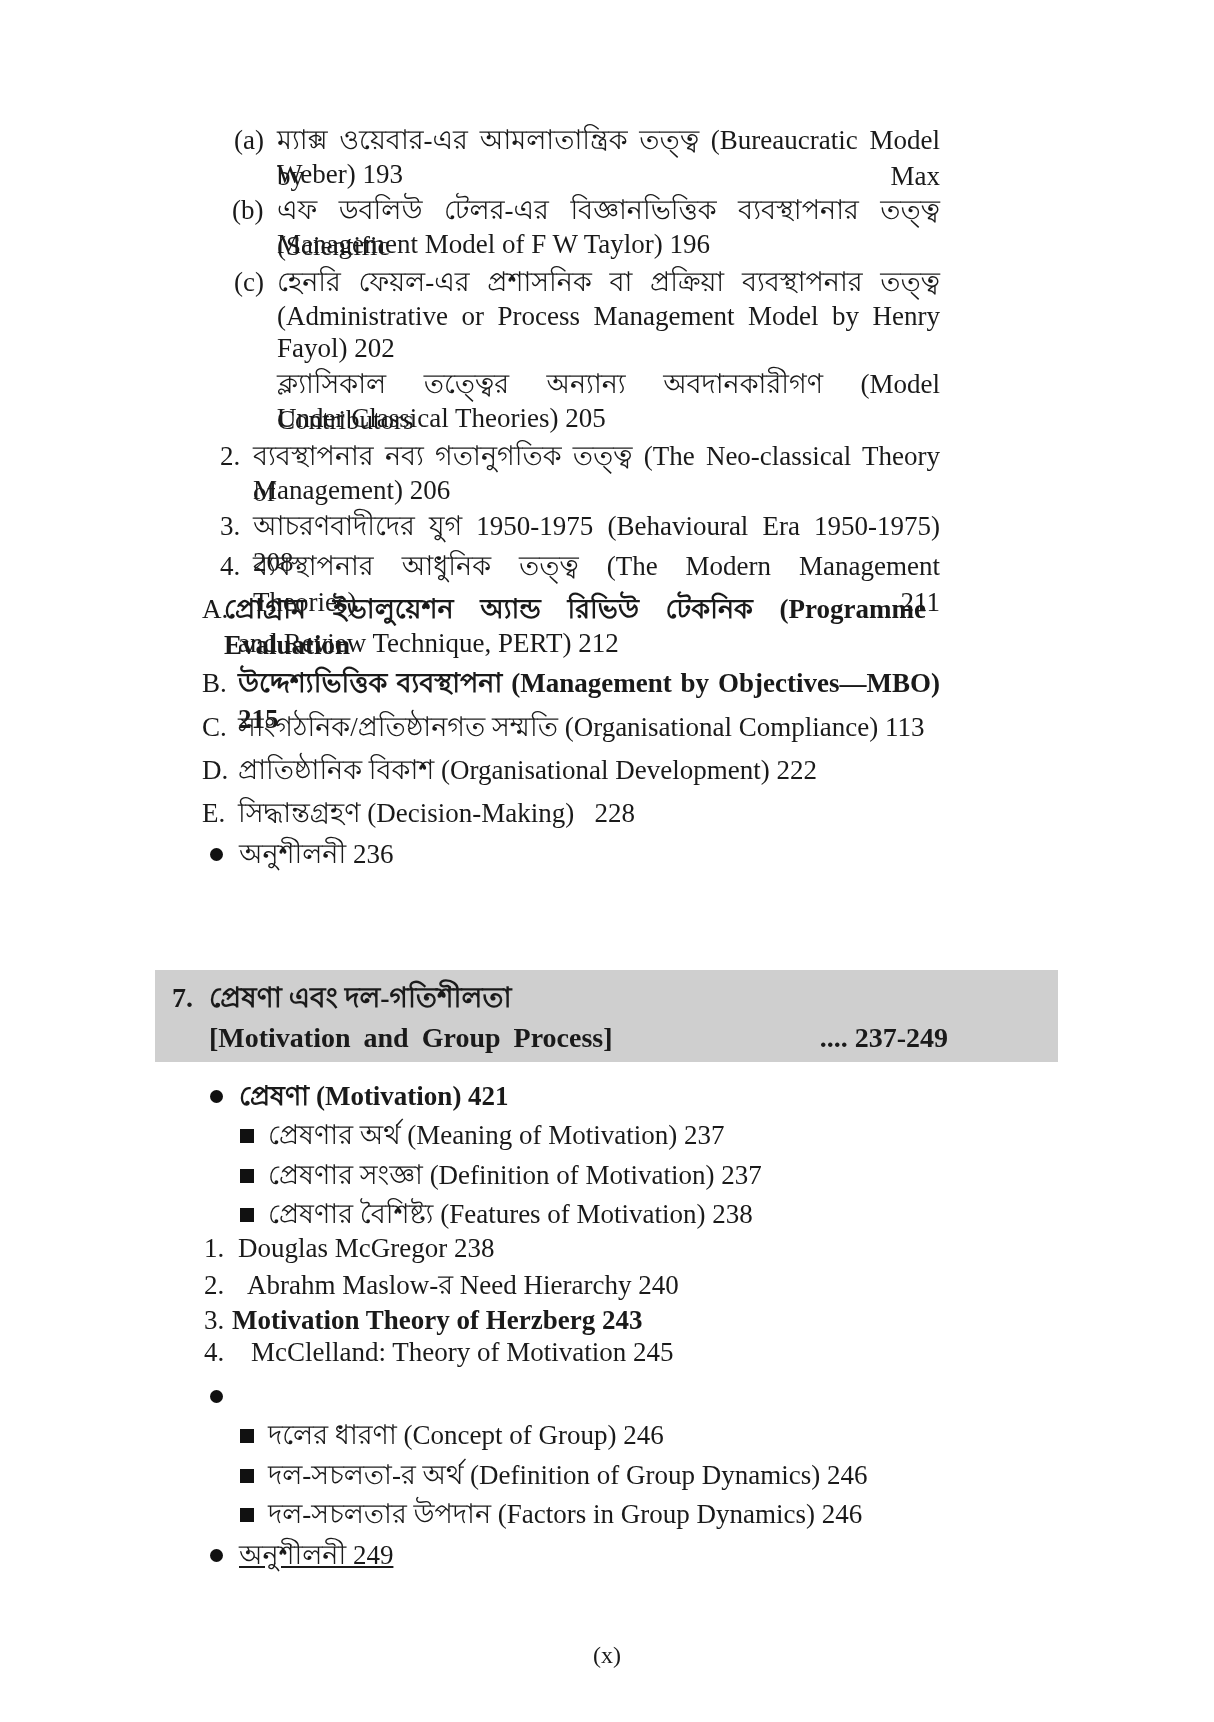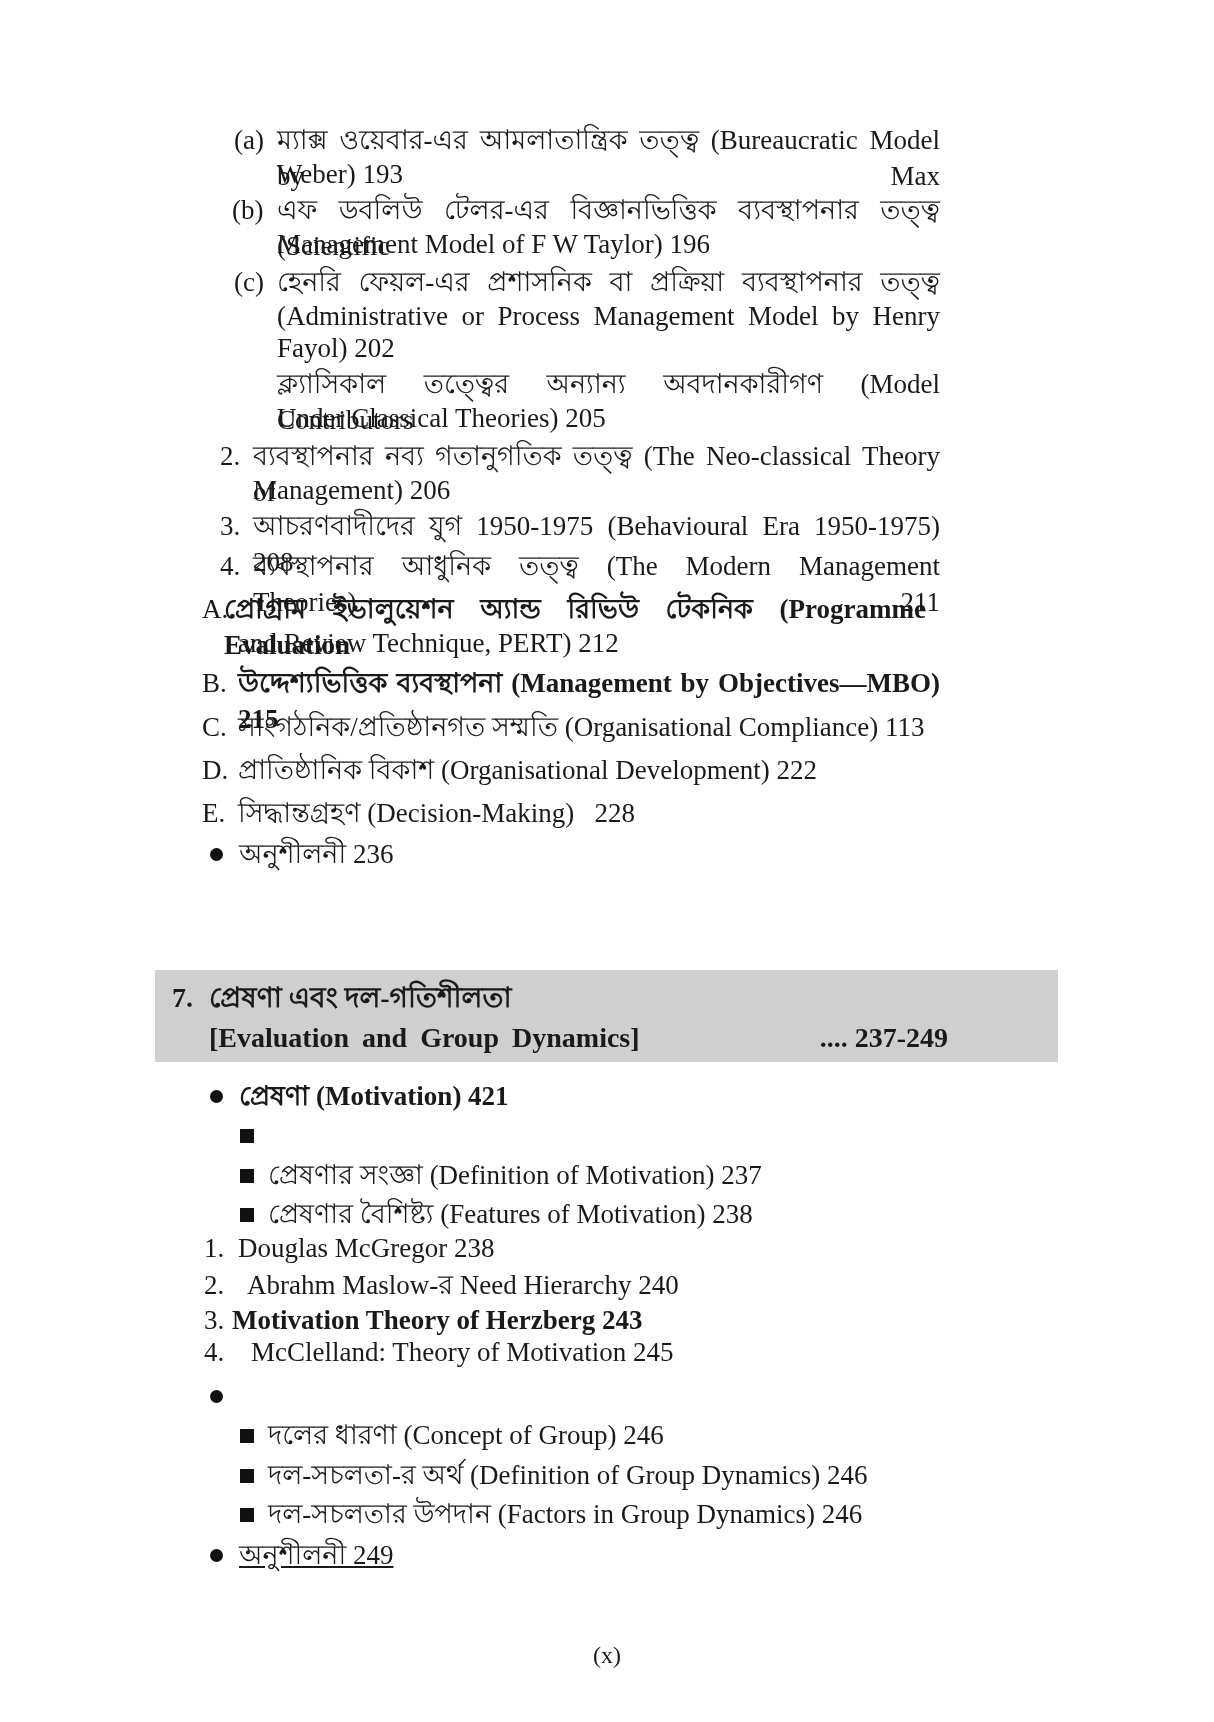--- a/index.html
+++ b/index.html
@@ -65,28 +65,28 @@
 <div class="line" style="left:202px; top:795px;">E.</div>
 <div class="line" style="left:238px; top:795px; white-space:pre;">সিদ্ধান্তগ্রহণ (Decision-Making)   228</div>
 
 <div class="line" style="left:210px; top:836px;">
   <span class="bullet"></span><span>অনুশীলনী 236</span>
 </div>
 
 <div class="band"></div>
 <div class="line bold" style="left:172px; top:980px; font-size:28px;">7.</div>
 <div class="line bold" style="left:209px; top:980px; font-size:28px;">প্রেষণা এবং দল-গতিশীলতা</div>
-<div class="line bold" style="left:209px; top:1020px; font-size:28px; word-spacing:6px;">[Evaluation and Group Dynamics]</div>
+<div class="line bold" style="left:209px; top:1020px; font-size:28px; word-spacing:6px;">[Motivation and Group Process]</div>
 <div class="line bold" style="left:806px; top:1020px; font-size:28px; width:142px; text-align:right;">.... 237-249</div>
 
 <div class="line bold" style="left:210px; top:1078px;">
   <span class="bullet"></span><span>প্রেষণা (Motivation) 421</span>
 </div>
 <div class="line" style="left:240px; top:1117px;">
-  <span class="square"></span>
+  <span class="square"></span><span>প্রেষণার অর্থ (Meaning of Motivation) 237</span>
 </div>
 <div class="line" style="left:240px; top:1157px;">
   <span class="square"></span><span>প্রেষণার সংজ্ঞা (Definition of Motivation) 237</span>
 </div>
 <div class="line" style="left:240px; top:1196px;">
   <span class="square"></span><span>প্রেষণার বৈশিষ্ট্য (Features of Motivation) 238</span>
 </div>
 
 <div class="line" style="left:204px; top:1230px;">1.</div>
 <div class="line" style="left:238px; top:1230px;">Douglas McGregor 238</div>

